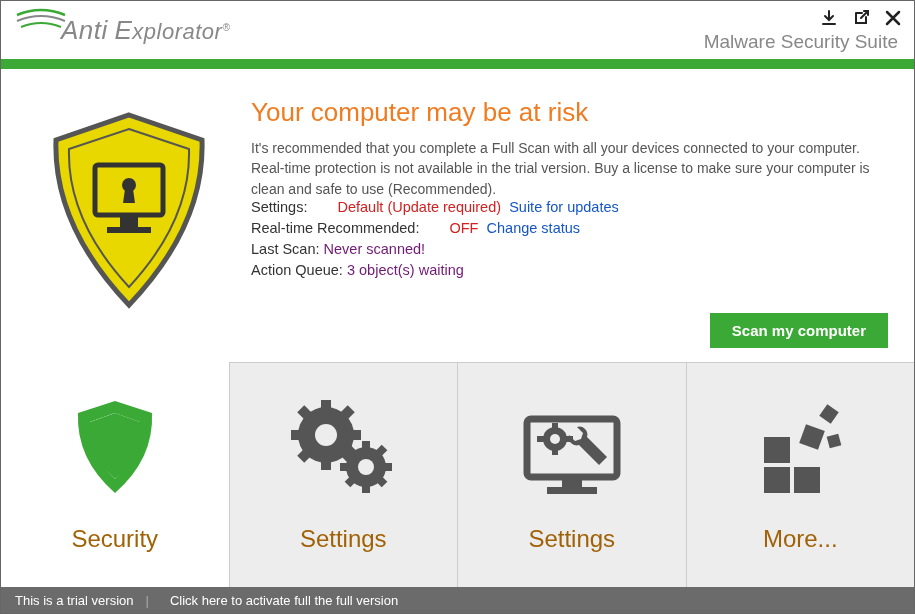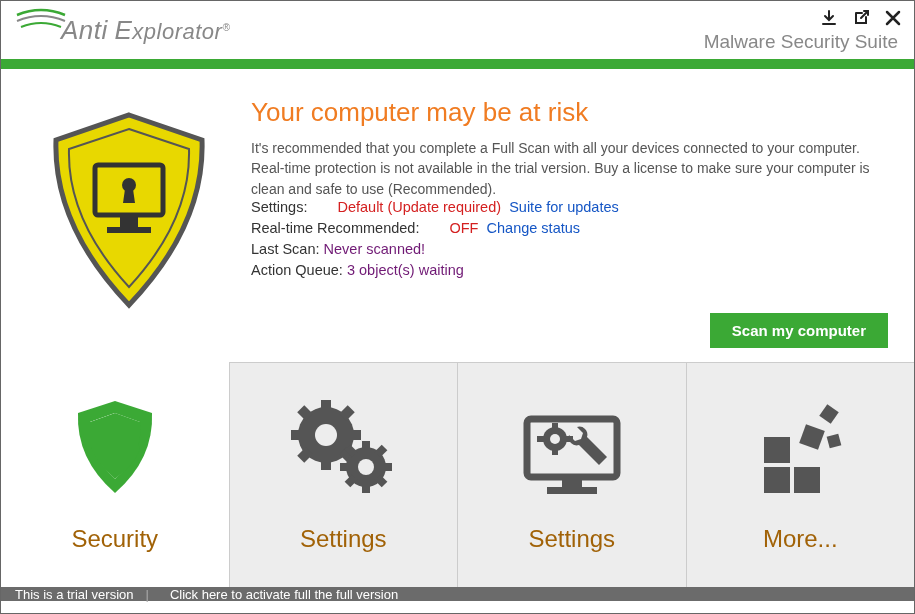--- a/index.html
+++ b/index.html
@@ -26,21 +26,21 @@
   .scan-btn { position: absolute; right: 26px; bottom: 14px; background: #3BA935; color: #fff; border: none; padding: 9px 22px; font-size: 15px; font-weight: bold; cursor: pointer; margin-top: 8px; }
   
   .tabs { height: 225px; display: flex; background: #EDEDED; border-top: 1px solid #ccc; }
   .tab { flex: 1; border-right: 1px solid #ccc; display: flex; flex-direction: column; align-items: center; justify-content: center; gap: 28px; cursor: pointer; position: relative; }
   .tab:last-child { border-right: none; align-items: center; }
   .tab.active { background: #fff; }
   .tab.active::before { content: ""; position: absolute; top: -1px; left: 0; right: 0; height: 1px; background: #fff; }
   .tab-label { color: #a16207; font-size: 24px; }
   .tab-icon { height: 100px; display: flex; align-items: center; justify-content: center; }
   
-  .footer { height: 14px; background: #6B6B6B; color: #fff; font-size: 13px; display: flex; align-items: center; padding: 0 14px; gap: 12px; }
+  .footer { height: 26px; background: #6B6B6B; color: #fff; font-size: 13px; display: flex; align-items: center; padding: 0 14px; gap: 12px; }
   .footer-sep { color: #aaa; }
   .footer-link { cursor: pointer; margin-left: 9px; }
   
   .reg { font-size: 10px; color: #888; vertical-align: super; }
   .logo-text { font-family: Arial, sans-serif; font-style: italic; font-size: 22px; color: #888; letter-spacing: 0.5px; }
   .logo-text .cap { font-size: 26px; }
 </style>
 </head>
 <body>
 

